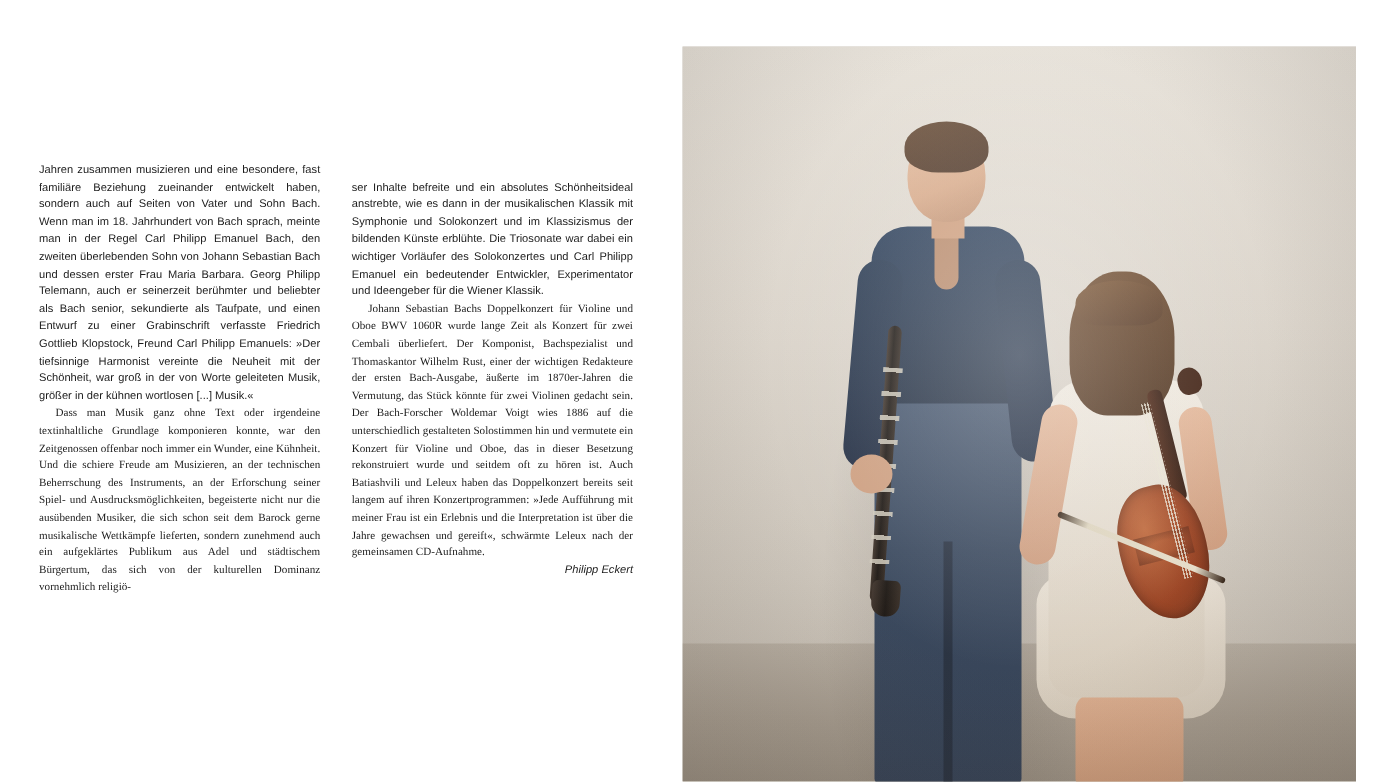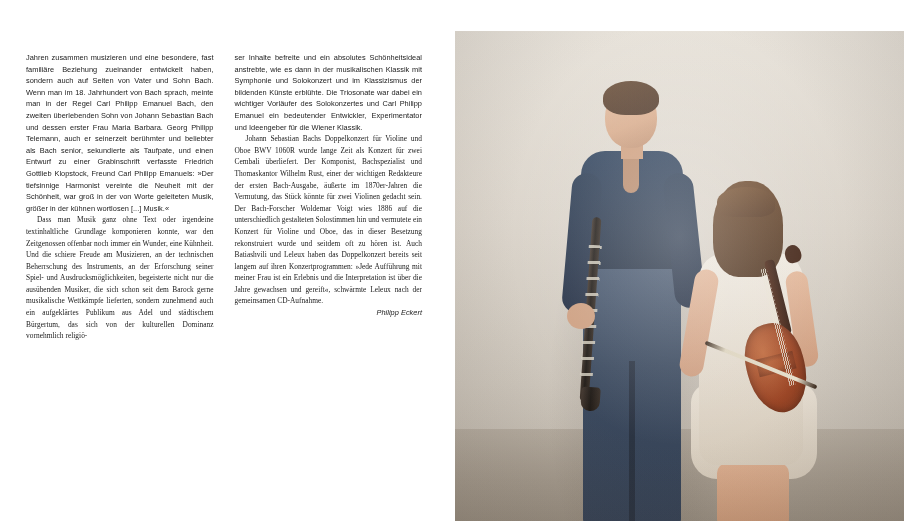--- a/index.html
+++ b/index.html
@@ -20,20 +20,21 @@
     background: #ffffff;
   }
   .text-area {
     position: absolute;
     left: 26px;
     top: 52px;
     width: 396px;
     height: 400px;
     display: flex;
     gap: 21px;
+    align-items: center;
   }
   .column {
     width: 189px;
     font-size: 7.4px;
     line-height: 11.6px;
     color: #1a1a1a;
     text-align: justify;
     font-family: "Liberation Sans", sans-serif;
     letter-spacing: 0.02px;
   }

